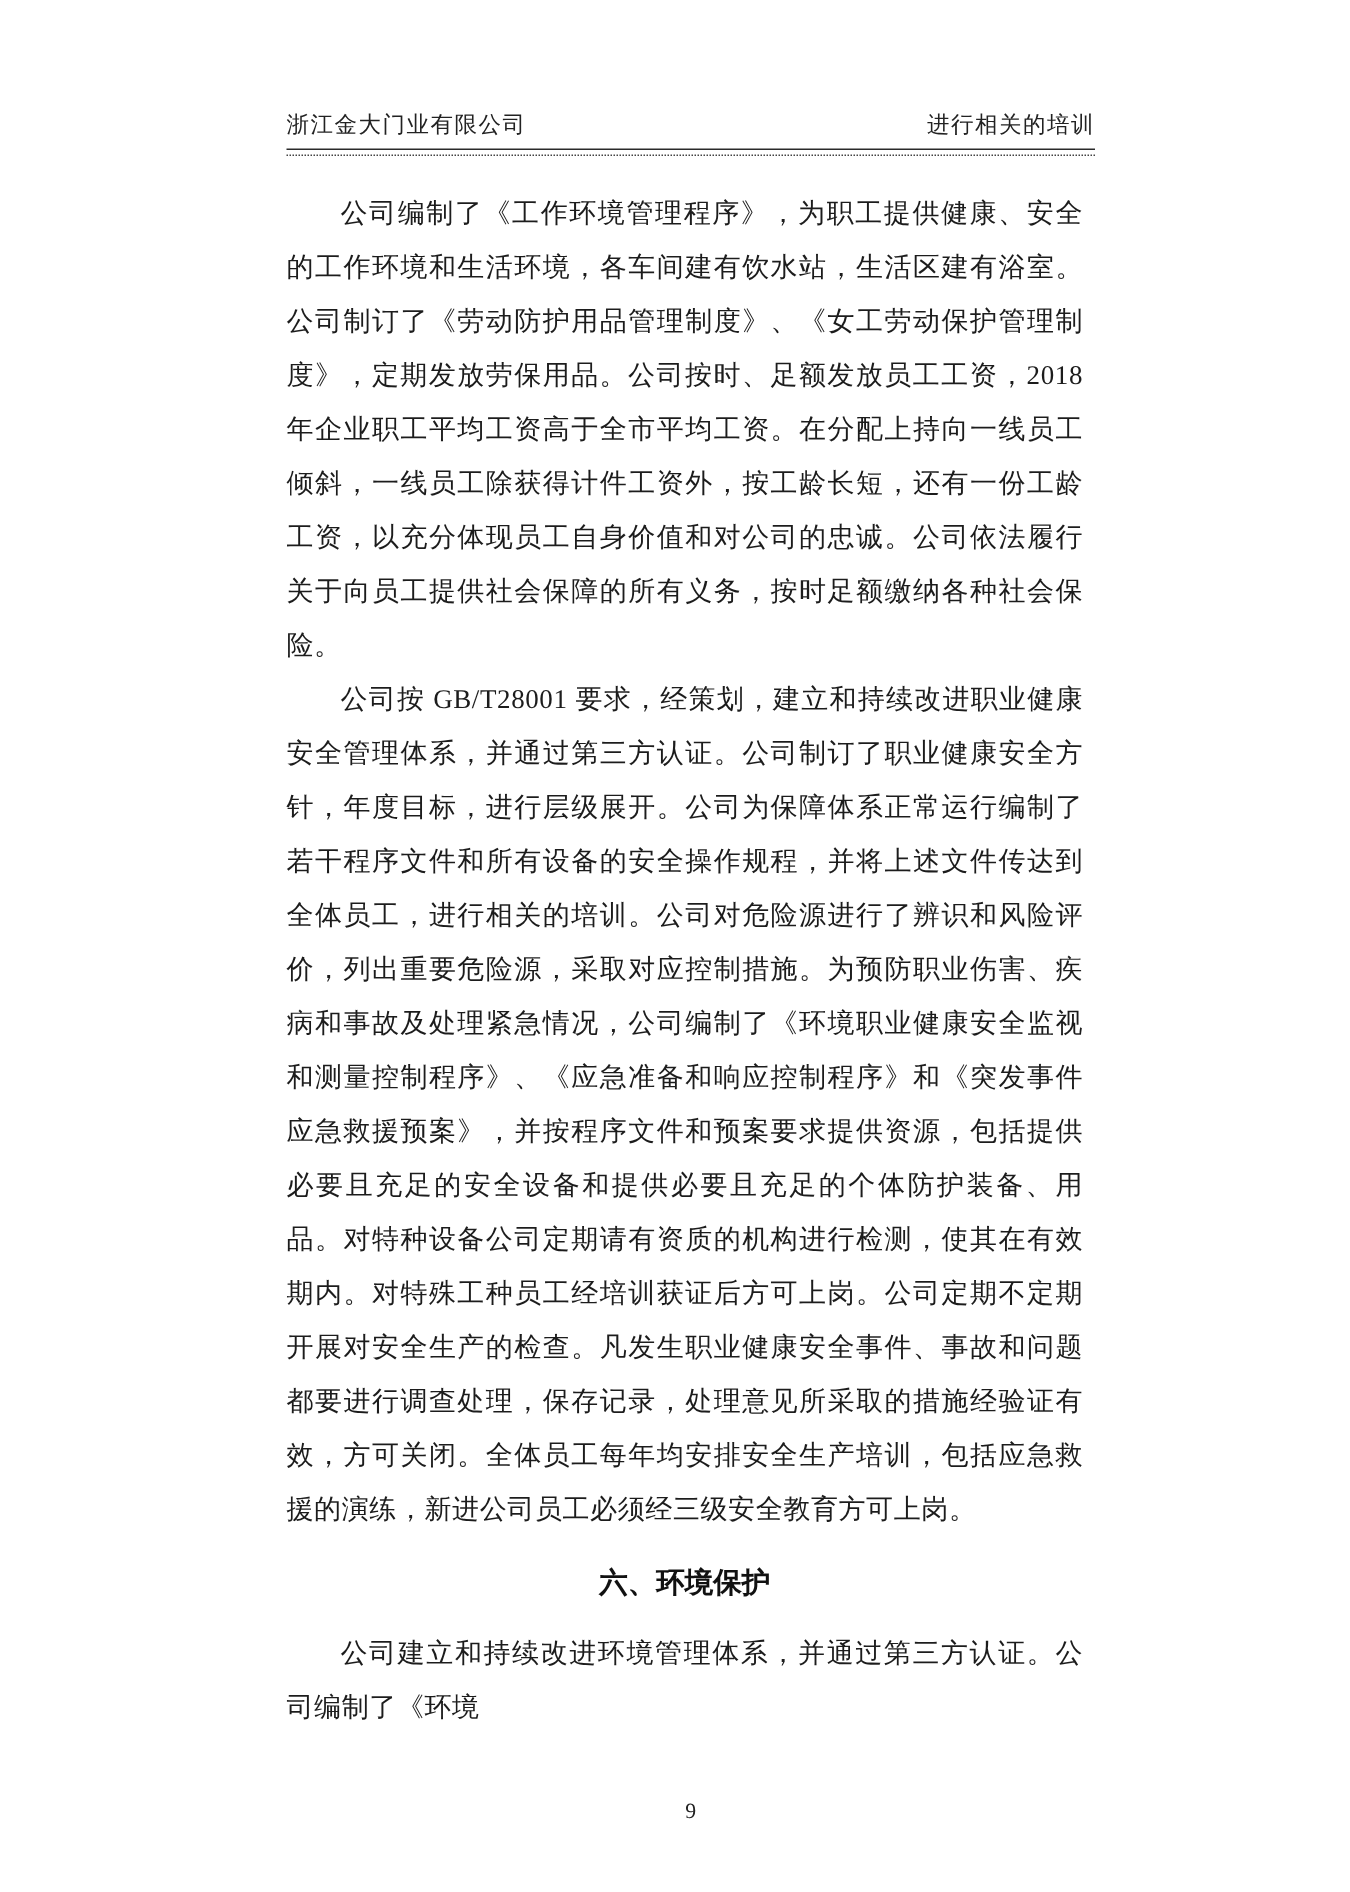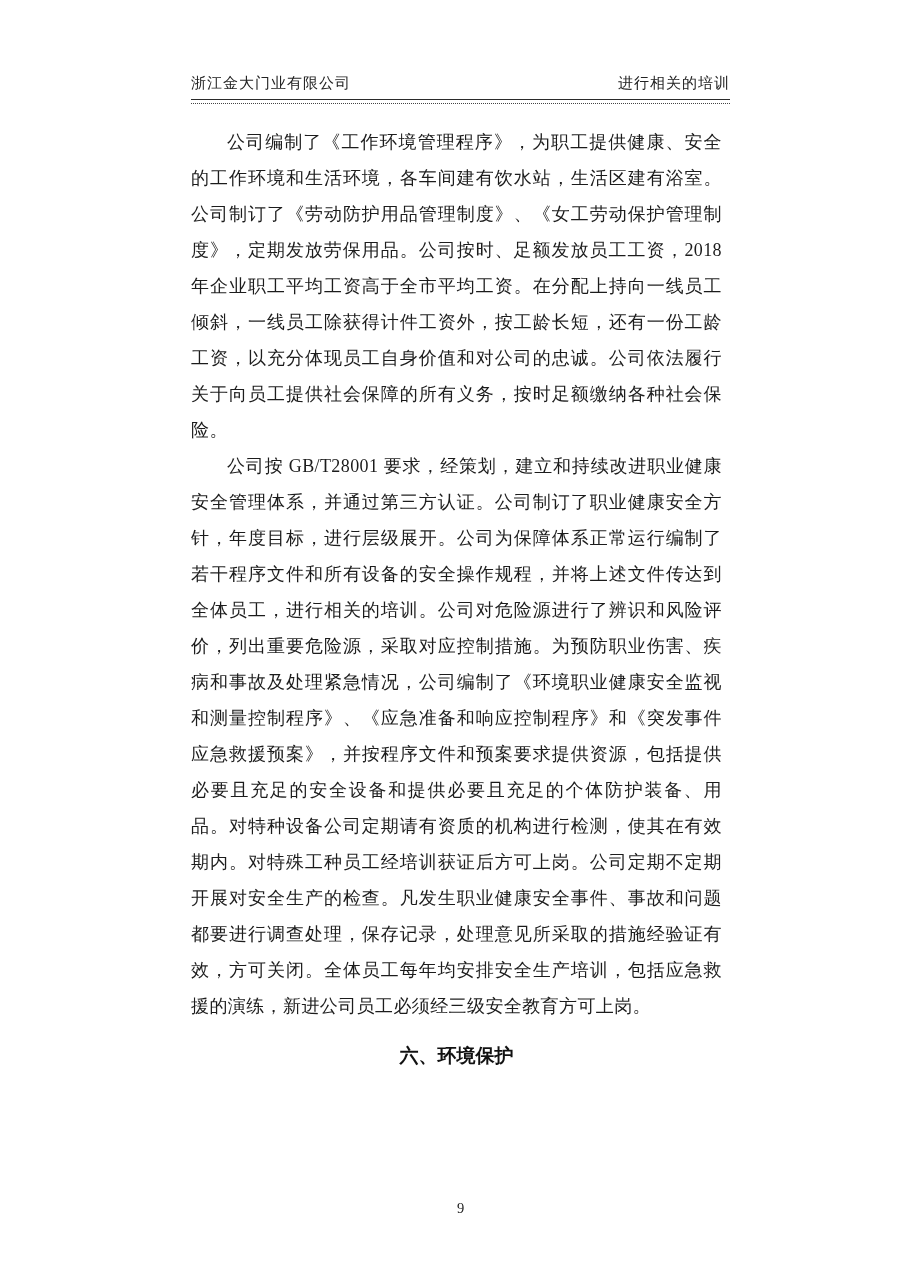--- a/index.html
+++ b/index.html
@@ -82,19 +82,20 @@
     <span>浙江金大门业有限公司</span>
     <span>进行相关的培训</span>
   </div>
 
   <div class="header-rule"></div>
 
   <div class="content">
     <p>公司编制了《工作环境管理程序》，为职工提供健康、安全的工作环境和生活环境，各车间建有饮水站，生活区建有浴室。公司制订了《劳动防护用品管理制度》、《女工劳动保护管理制度》，定期发放劳保用品。公司按时、足额发放员工工资，2018 年企业职工平均工资高于全市平均工资。在分配上持向一线员工倾斜，一线员工除获得计件工资外，按工龄长短，还有一份工龄工资，以充分体现员工自身价值和对公司的忠诚。公司依法履行关于向员工提供社会保障的所有义务，按时足额缴纳各种社会保险。</p>
     <p>公司按 GB/T28001 要求，经策划，建立和持续改进职业健康安全管理体系，并通过第三方认证。公司制订了职业健康安全方针，年度目标，进行层级展开。公司为保障体系正常运行编制了若干程序文件和所有设备的安全操作规程，并将上述文件传达到全体员工，进行相关的培训。公司对危险源进行了辨识和风险评价，列出重要危险源，采取对应控制措施。为预防职业伤害、疾病和事故及处理紧急情况，公司编制了《环境职业健康安全监视和测量控制程序》、《应急准备和响应控制程序》和《突发事件应急救援预案》，并按程序文件和预案要求提供资源，包括提供必要且充足的安全设备和提供必要且充足的个体防护装备、用品。对特种设备公司定期请有资质的机构进行检测，使其在有效期内。对特殊工种员工经培训获证后方可上岗。公司定期不定期开展对安全生产的检查。凡发生职业健康安全事件、事故和问题都要进行调查处理，保存记录，处理意见所采取的措施经验证有效，方可关闭。全体员工每年均安排安全生产培训，包括应急救援的演练，新进公司员工必须经三级安全教育方可上岗。</p>
     <h2 class="section-heading">六、环境保护</h2>
+    <p>公司建立和持续改进环境管理体系，并通过第三方认证。公司编制了《环境</p>
   </div>
 
   <div class="footer">
     <span>9</span>
   </div>
 
 </div>
 
 </body></html>

